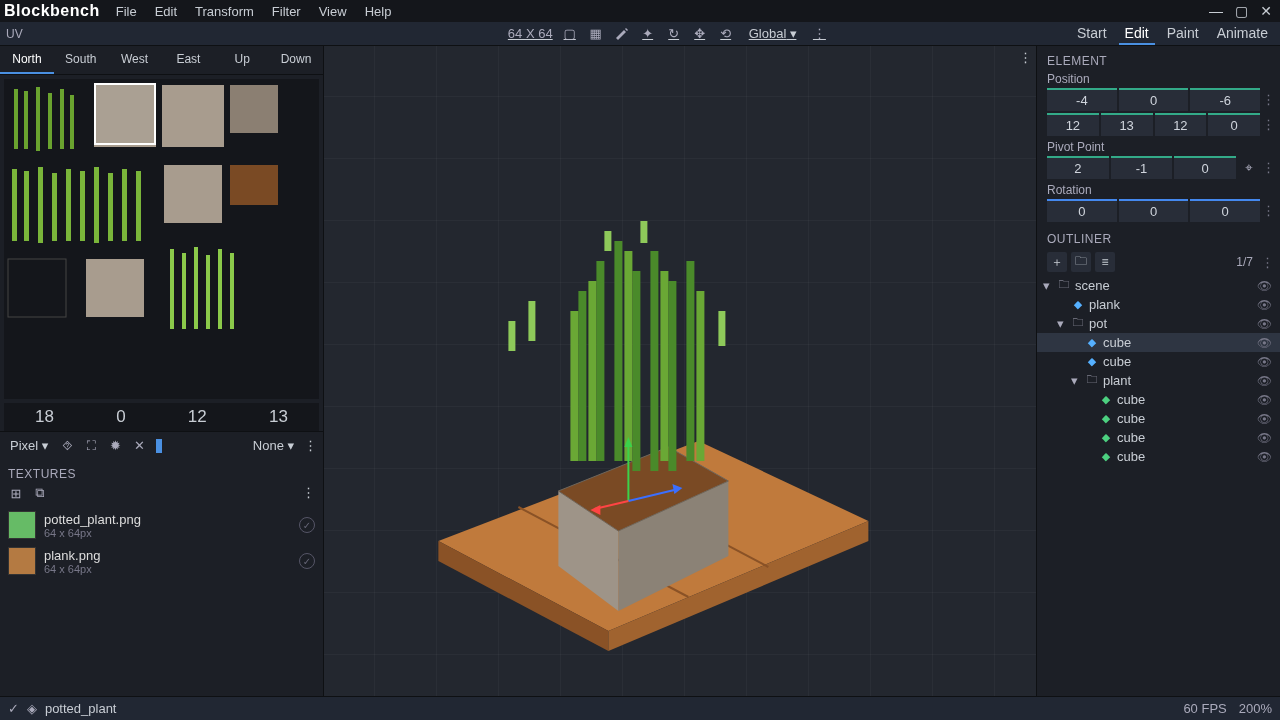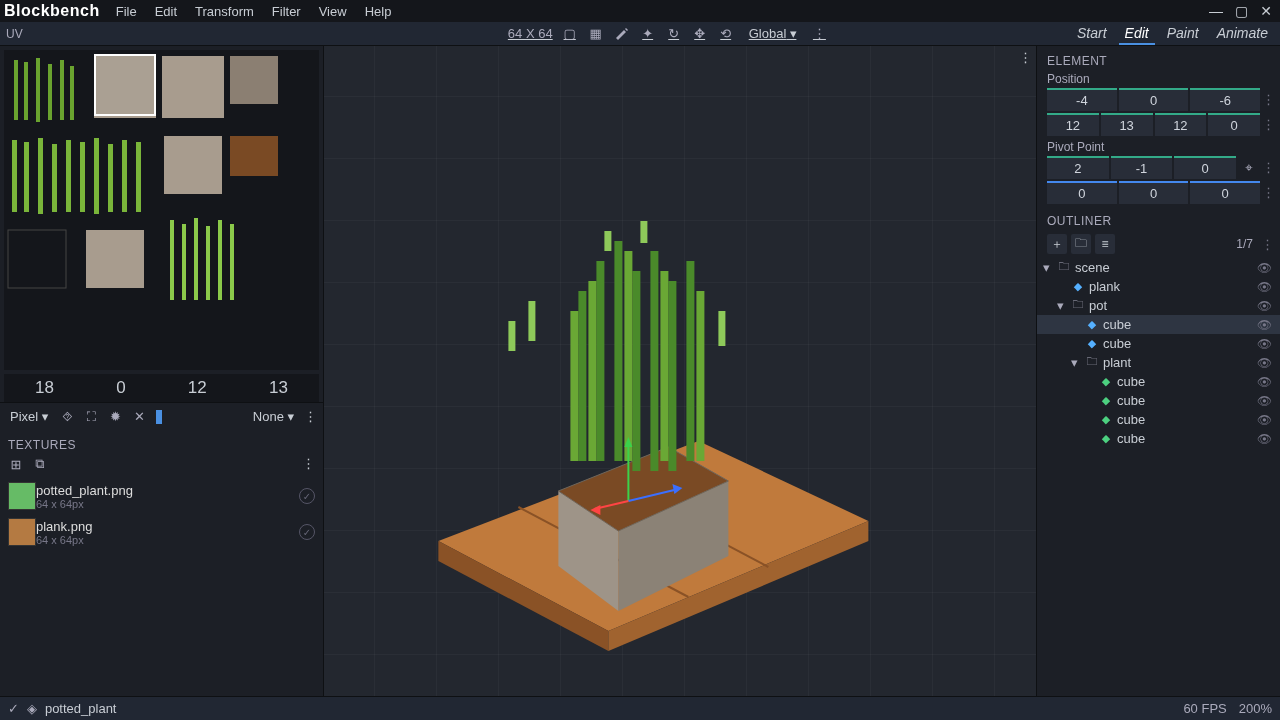--- a/index.html
+++ b/index.html
@@ -10,21 +10,21 @@
 .titlebar .menu span { padding: 2px 8px; cursor: pointer; font-size: 13px; }
 .titlebar .wincontrols { margin-left: auto; display: flex; gap: 12px; padding-right: 4px; font-size: 14px; }
 .titlebar .wincontrols span { cursor: pointer; }
 
 .toolbar { height: 24px; background: #212733; display: flex; align-items: center; padding: 0 6px; border-bottom: 1px solid #0e1013; }
 .toolbar .uv-label { font-size: 12px; color: #aab; margin-right: auto; }
 .toolbar .mid { margin-left: auto; display: flex; align-items: center; gap: 8px; text-decoration: underline; }
 .toolbar .dims { font-size: 13px; color: #aab; }
 .toolbar .icon { width: 18px; height: 18px; display: inline-flex; align-items: center; justify-content: center; color: #aab; cursor: pointer; }
 .toolbar .global { font-size: 13px; padding: 2px 6px; cursor: pointer; }
-.toolbar .modes { margin-left: auto; display: flex; gap: 6px; font-style: italic; }
+.toolbar .modes { margin-left: auto; display: flex; gap: 6px; }
 .toolbar .modes span { padding: 2px 6px; cursor: pointer; font-size: 14px; }
 .toolbar .modes .active { border-bottom: 2px solid #4a90e2; color: #fff; }
 
 .main { flex: 1; display: flex; min-height: 0; }
 
 .leftpanel { width: 324px; background: #1c1f26; border-right: 1px solid #0e1013; display: flex; flex-direction: column; }
 .uvtabs { display: flex; border-bottom: 1px solid #0e1013; }
 .uvtabs span { flex: 1; text-align: center; padding: 6px 0; font-size: 12px; cursor: pointer; }
 .uvtabs .active { border-bottom: 2px solid #4a90e2; color: #fff; }
 .uvcanvas { height: 320px; background: #14161b; position: relative; margin: 4px; }
@@ -34,21 +34,21 @@
 .uvtoolrow { display: flex; align-items: center; padding: 4px 6px; gap: 6px; border-top: 1px solid #0e1013; }
 .uvtoolrow .sel { font-size: 13px; padding: 2px 4px; cursor: pointer; }
 .uvtoolrow .ico { width: 18px; height: 18px; display: inline-flex; align-items: center; justify-content: center; cursor: pointer; color: #aab; }
 .uvtoolrow .slider { flex: 0 0 6px; height: 14px; background: #4a90e2; margin: 0 2px; }
 .uvtoolrow .sp { flex: 1; }
 .uvtoolrow .more { margin-left: auto; cursor: pointer; }
 .texhead { padding: 8px 8px 4px; font-size: 12px; color: #aab; letter-spacing: 0.5px; }
 .texactions { display: flex; gap: 8px; padding: 0 8px 6px; }
 .texactions .ico { width: 16px; height: 16px; cursor: pointer; color: #aab; display: inline-flex; align-items: center; justify-content: center; }
 .texactions .more { margin-left: auto; cursor: pointer; }
-.texitem { display: flex; align-items: center; padding: 4px 8px; cursor: pointer; }
+.texitem { display: flex; align-items: center; padding: 4px 8px; gap: 8px; cursor: pointer; }
 .texitem .thumb { width: 28px; height: 28px; background: #6b6; border: 1px solid #333; }
 .texitem .thumb.plank { background: #b47a42; }
 .texitem .meta { flex: 1; }
 .texitem .fname { font-size: 13px; color: #ddd; }
 .texitem .fdim { font-size: 11px; color: #778; }
 .texitem .chk { width: 16px; height: 16px; border-radius: 50%; border: 1px solid #556; color: #667; display: flex; align-items: center; justify-content: center; font-size: 10px; }
 
 .viewport { flex: 1; background: #23272f; position: relative; background-image:
   linear-gradient(rgba(255,255,255,0.03) 1px, transparent 1px),
   linear-gradient(90deg, rgba(255,255,255,0.03) 1px, transparent 1px);
@@ -129,20 +129,28 @@
   <div class="modes">
     <span>Start</span>
     <span class="active">Edit</span>
     <span>Paint</span>
     <span>Animate</span>
   </div>
 </div>
 
 <div class="main">
   <div class="leftpanel">
+    <div class="uvtabs">
+      <span class="active">North</span>
+      <span>South</span>
+      <span>West</span>
+      <span>East</span>
+      <span>Up</span>
+      <span>Down</span>
+    </div>
     <div class="uvcanvas">
       <svg width="316" height="320">
 
         <g fill="#6aa32f">
           <rect x="6" y="6" width="70" height="70" fill="#14161b"></rect>
           <rect x="10" y="10" width="4" height="60"></rect>
             <rect x="20" y="12" width="4" height="58"></rect>
             <rect x="32" y="8" width="4" height="64"></rect>
             <rect x="44" y="14" width="4" height="56"></rect>
             <rect x="56" y="10" width="4" height="60"></rect>
@@ -291,20 +299,21 @@
       <span class="more">⋮</span>
     </div>
     <div class="lbl">Pivot Point</div>
     <div class="numrow">
       <input value="2" style="">
       <input value="-1" style="">
       <input value="0" style="">
       <span class="centerico">⌖</span>
       <span class="more">⋮</span>
     </div>
+    <div class="lbl">Rotation</div>
     <div class="numrow">
       <input class="b" value="0" style="">
       <input class="b" value="0" style="">
       <input class="b" value="0" style="">
       <span class="more">⋮</span>
     </div>
 
     <div class="rpanel-sec">OUTLINER</div>
     <div class="outliner-actions">
       <span class="ico">＋</span>

